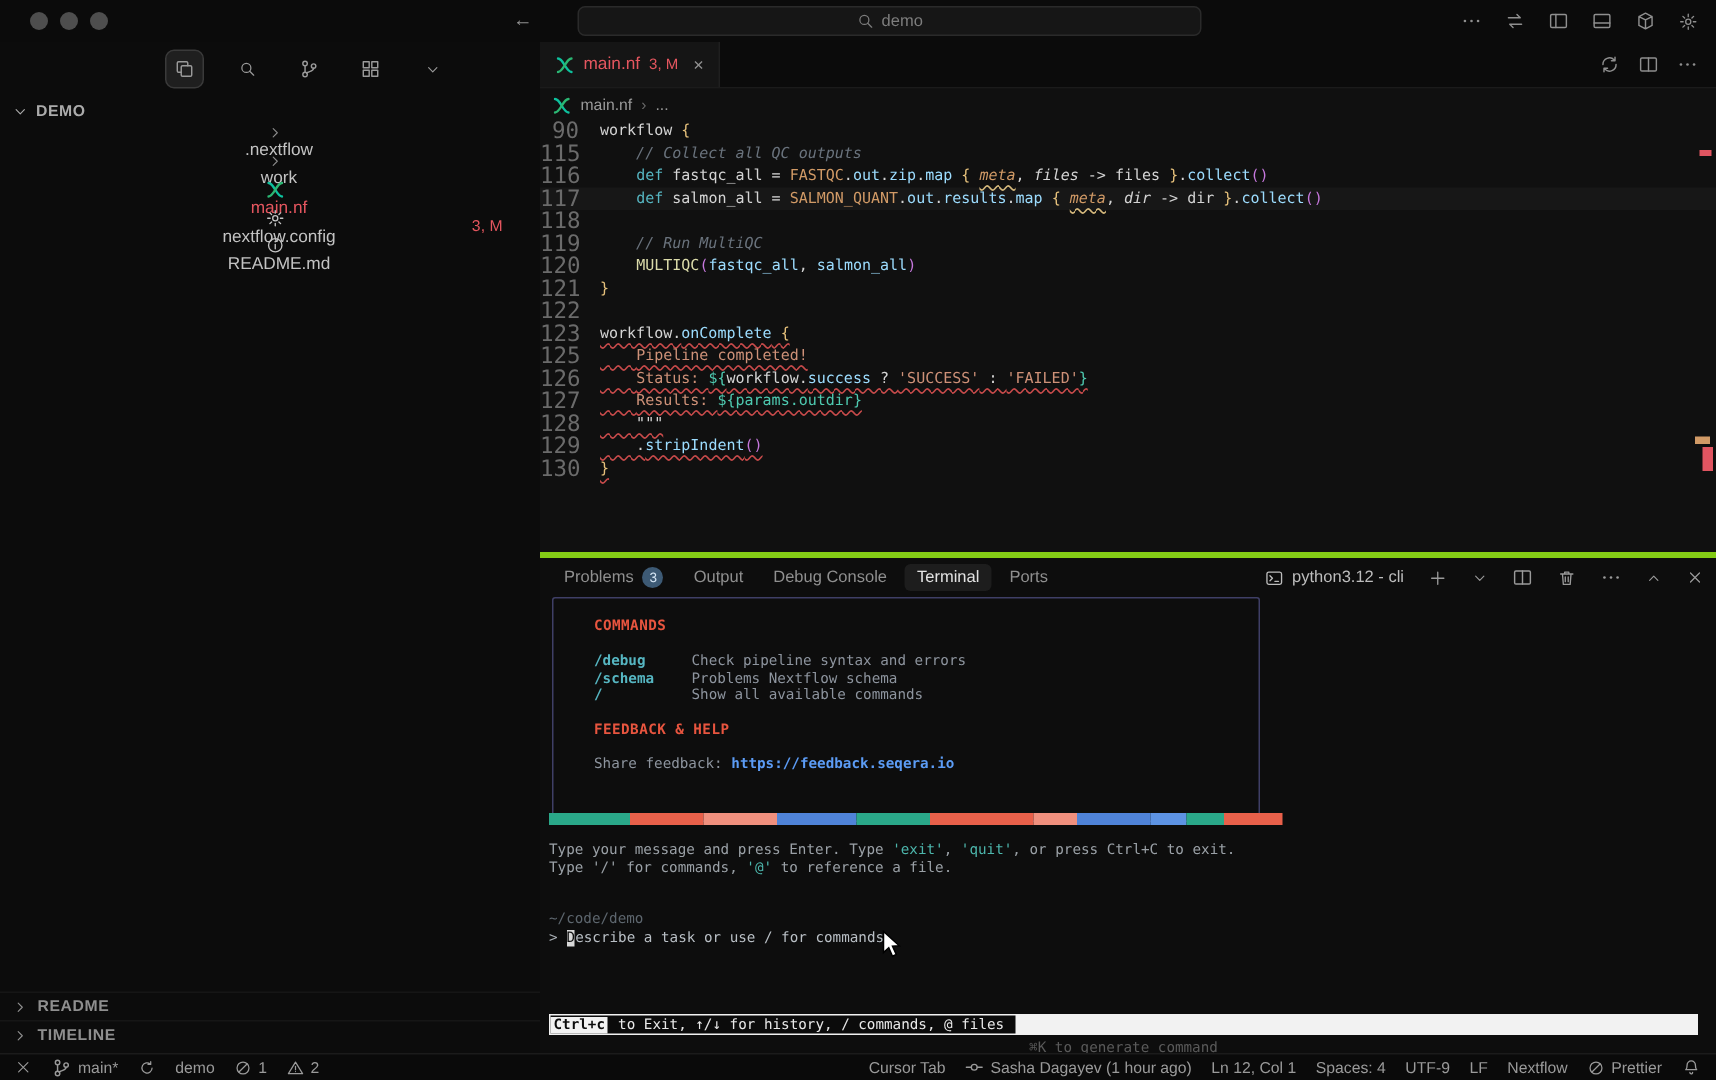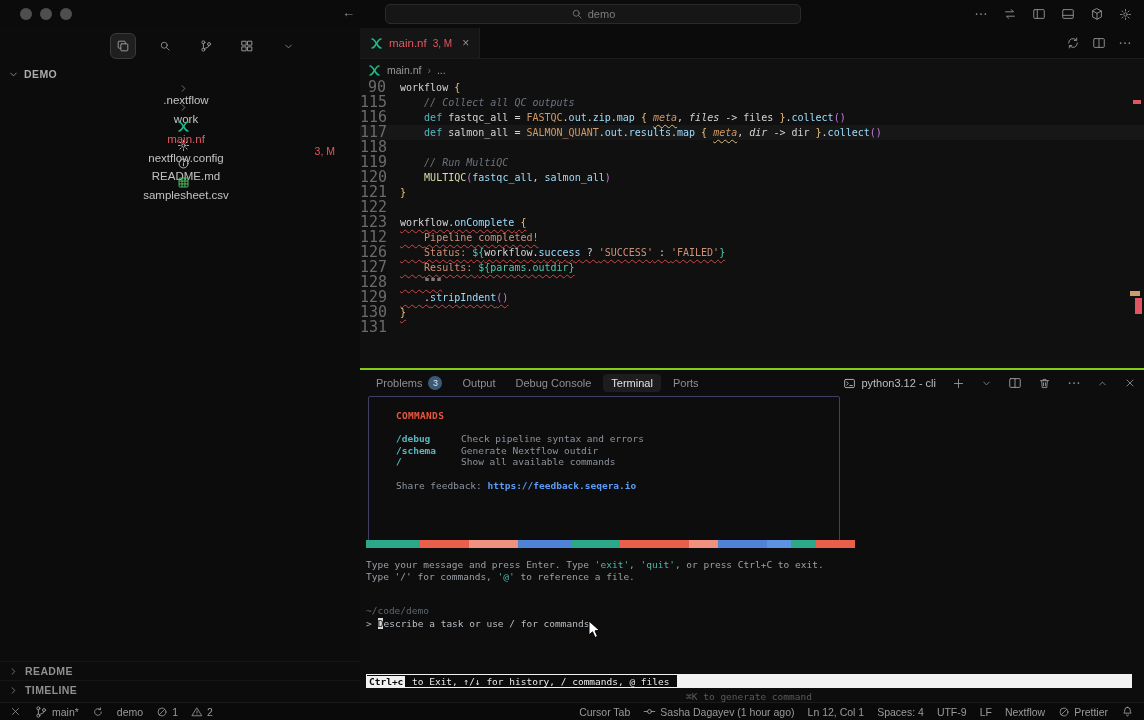--- a/index.html
+++ b/index.html
@@ -52,21 +52,21 @@
   .ln{flex:none;width:26px;text-align:right;padding-right:14px;color:#6b6b6b;font-size:15px;}
   .c-id{color:#d4d4d4}.c-kw{color:#56b6c2}.c-fn{color:#d19a66}.c-fny{color:#dcdcaa}
   .c-pr{color:#9cdcfe}.c-by{color:#e5c07b}.c-bp{color:#c678dd}
   .c-cm{color:#6a737d;font-style:italic}.c-st{color:#ce9178}.c-it{color:#4ec9b0}
   .c-itl{color:#d4d4d4;font-style:italic}
   .c-mty{color:#d19a66;font-style:italic;text-decoration:underline wavy #d7ba7d;text-decoration-thickness:1px;text-underline-offset:2.5px;text-align:center;}
   .sq-err{text-decoration:underline wavy #c84a4a;text-decoration-thickness:1px;text-underline-offset:3px;}
   .ovr{position:absolute;}
 
   
-  .panel{position:absolute;left:0;right:0;top:340px;bottom:0;background:#0d0d0d;border-top:2px solid #84cc16;}
+  .panel{position:absolute;left:0;right:0;top:340px;bottom:0;background:#0d0d0d;border-top:4px solid #84cc16;}
   .ptabs{height:26px;display:flex;align-items:center;gap:4px;padding:0 8px;font-size:11px;color:#8f8f8f;}
   .ptab{display:flex;align-items:center;gap:6px;padding:3px 8px;border-radius:4px;}
   .ptab.active{color:#e3e3e3;background:#1d1d1d;}
   .pbadge{width:14px;height:14px;border-radius:50%;background:#3d5a75;color:#d6e6f5;font-size:9px;display:flex;align-items:center;justify-content:center;}
   .ptabs-right{margin-left:auto;display:flex;align-items:center;gap:16px;color:#9a9a9a;font-size:11px;}
   .shell-chip{display:flex;align-items:center;gap:5px;color:#bdbdbd;}
 
   .term{position:absolute;left:0;right:0;top:26px;bottom:0;font-family:"DejaVu Sans Mono",monospace;font-size:9.5px;color:#b6bcc4;}
   .tbox{position:absolute;left:8px;top:0;width:472px;height:150px;border:1px solid #3f3f66;border-radius:2px;box-sizing:border-box;padding:13px 0 0 27px;}
   .thead{color:#e8553f;font-weight:bold;letter-spacing:.3px;}
@@ -240,29 +240,20 @@
       <div class="tree-item">
         <span class="fic ic">
           <svg width="13" height="13" viewBox="0 0 16 16" fill="none" stroke="currentColor" stroke-width="1.1" stroke-linecap="round" stroke-linejoin="round">
             <circle cx="8" cy="8" r="5.5"></circle>
             <path d="M8 7.3v3.6"></path>
             <circle cx="8" cy="5" r=".7" fill="currentColor" stroke="none"></circle>
           </svg>
         </span>
         <span class="tlabel">README.md</span>
       </div>
-      <div class="tree-item">
-        <span class="fic ic">
-          <svg width="13" height="13" viewBox="0 0 16 16" fill="none" stroke="#4fc36a" stroke-width="1.2">
-            <rect x="2.5" y="2.5" width="11" height="11" rx="1"></rect>
-            <path d="M2.5 6.2h11 M2.5 9.8h11 M6.2 2.5v11 M9.8 2.5v11"></path>
-          </svg>
-        </span>
-        <span class="tlabel">samplesheet.csv</span>
-      </div>
     </div>
   <div class="side-bottom" id="sidebar-bottom">
       <div class="side-section">
      <span class="ic">
           <svg width="11" height="11" viewBox="0 0 16 16" fill="none" stroke="currentColor" stroke-width="1.1" stroke-linecap="round" stroke-linejoin="round">
             <path d="M6 4l4 4-4 4"></path>
           </svg>
         </span>
      <span>README</span>
       </div>
@@ -326,27 +317,26 @@
       <div class="cl"><span class="ln">90</span><span class="ctext"><span class="c-id">workflow </span><span class="c-by">{</span></span></div>
       <div class="cl"><span class="ln">115</span><span class="ctext"><span class="c-cm">    // Collect all QC outputs</span></span></div>
       <div class="cl"><span class="ln">116</span><span class="ctext"><span class="c-id">    </span><span class="c-kw">def</span><span class="c-id"> fastqc_all = </span><span class="c-fn">FASTQC</span><span class="c-id">.</span><span class="c-pr">out</span><span class="c-id">.</span><span class="c-pr">zip</span><span class="c-id">.</span><span class="c-pr">map</span><span class="c-id"> </span><span class="c-by">{</span><span class="c-id"> </span><span class="c-mty">meta</span><span class="c-id">, </span><span class="c-itl">files</span><span class="c-id"> -&gt; files </span><span class="c-by">}</span><span class="c-id">.</span><span class="c-pr">collect</span><span class="c-bp">()</span></span></div>
       <div class="cl cur"><span class="ln">117</span><span class="ctext"><span class="c-id">    </span><span class="c-kw">def</span><span class="c-id"> salmon_all = </span><span class="c-fn">SALMON_QUANT</span><span class="c-id">.</span><span class="c-pr">out</span><span class="c-id">.</span><span class="c-pr">results</span><span class="c-id">.</span><span class="c-pr">map</span><span class="c-id"> </span><span class="c-by">{</span><span class="c-id"> </span><span class="c-mty">meta</span><span class="c-id">, </span><span class="c-itl">dir</span><span class="c-id"> -&gt; dir </span><span class="c-by">}</span><span class="c-id">.</span><span class="c-pr">collect</span><span class="c-bp">()</span></span></div>
       <div class="cl"><span class="ln">118</span><span class="ctext"></span></div>
       <div class="cl"><span class="ln">119</span><span class="ctext"><span class="c-cm">    // Run MultiQC</span></span></div>
       <div class="cl"><span class="ln">120</span><span class="ctext"><span class="c-id">    </span><span class="c-fny">MULTIQC</span><span class="c-bp">(</span><span class="c-pr">fastqc_all</span><span class="c-id">, </span><span class="c-pr">salmon_all</span><span class="c-bp">)</span></span></div>
       <div class="cl"><span class="ln">121</span><span class="ctext"><span class="c-by">}</span></span></div>
       <div class="cl"><span class="ln">122</span><span class="ctext"></span></div>
       <div class="cl"><span class="ln">123</span><span class="ctext"><span class="sq-err"><span class="c-id">workflow.</span><span class="c-pr">onComplete</span><span class="c-id"> </span><span class="c-by">{</span></span></span></div>
-      <div class="cl"><span class="ln">112</span><span class="ctext"><span class="sq-err"><span class="c-id">    </span><span class="c-st">Pipeline completed!</span></span></span></div>
+      <div class="cl"><span class="ln">125</span><span class="ctext"><span class="sq-err"><span class="c-id">    </span><span class="c-st">Pipeline completed!</span></span></span></div>
       <div class="cl"><span class="ln">126</span><span class="ctext"><span class="sq-err"><span class="c-id">    </span><span class="c-st">Status: </span><span class="c-it">${</span><span class="c-id">workflow.</span><span class="c-pr">success</span><span class="c-id"> ? </span><span class="c-st">'SUCCESS'</span><span class="c-id"> : </span><span class="c-st">'FAILED'</span><span class="c-it">}</span></span></span></div>
       <div class="cl"><span class="ln">127</span><span class="ctext"><span class="sq-err"><span class="c-id">    </span><span class="c-st">Results: </span><span class="c-it">${params.outdir}</span></span></span></div>
       <div class="cl"><span class="ln">128</span><span class="ctext"><span class="sq-err"><span class="c-id">    """</span></span></span></div>
       <div class="cl"><span class="ln">129</span><span class="ctext"><span class="sq-err"><span class="c-id">    .</span><span class="c-pr">stripIndent</span><span class="c-bp">()</span></span></span></div>
       <div class="cl"><span class="ln">130</span><span class="ctext"><span class="sq-err"><span class="c-by">}</span></span></span></div>
-      <div class="cl"><span class="ln">131</span><span class="ctext"></span></div>
     </div>
 
   <div class="ovr" style="right:3px;top:72px;width:8px;height:4px;background:#e05561;"></div>
   <div class="ovr" style="right:4px;top:263px;width:10px;height:5px;background:#d19a66;"></div>
   <div class="ovr" style="right:2px;top:270px;width:7px;height:16px;background:#e05561;"></div>
 
   <div class="panel">
     <div class="ptabs" id="panel-tabs">
         <div class="ptab">
        <span>Problems</span>
@@ -417,27 +407,28 @@
     <div class="term">
       <div class="tbox">
         <div class="thead">COMMANDS</div>
         <div class="cmdlist" id="cmd-list">
             <div class="cmdrow">
      <span class="cmd">/debug</span>
      <span class="desc">Check pipeline syntax and errors</span>
             </div>
             <div class="cmdrow">
      <span class="cmd">/schema</span>
-     <span class="desc">Generate Nextflow outdir</span>
+     <span class="desc">Problems Nextflow schema</span>
             </div>
             <div class="cmdrow">
      <span class="cmd">/</span>
      <span class="desc">Show all available commands</span>
             </div>
           </div>
+        <div class="thead fdb">FEEDBACK &amp; HELP</div>
         <div class="share">
           <span>Share feedback:</span>
           <span> </span>
           <a href="#">https://feedback.seqera.io</a>
         </div>
       </div>
       <div class="gradbar" id="gradbar">
           <div style="background:#2aa889;width:11%"></div>
           <div style="background:#e8604a;width:10%"></div>
           <div style="background:#f0907e;width:10%"></div>

